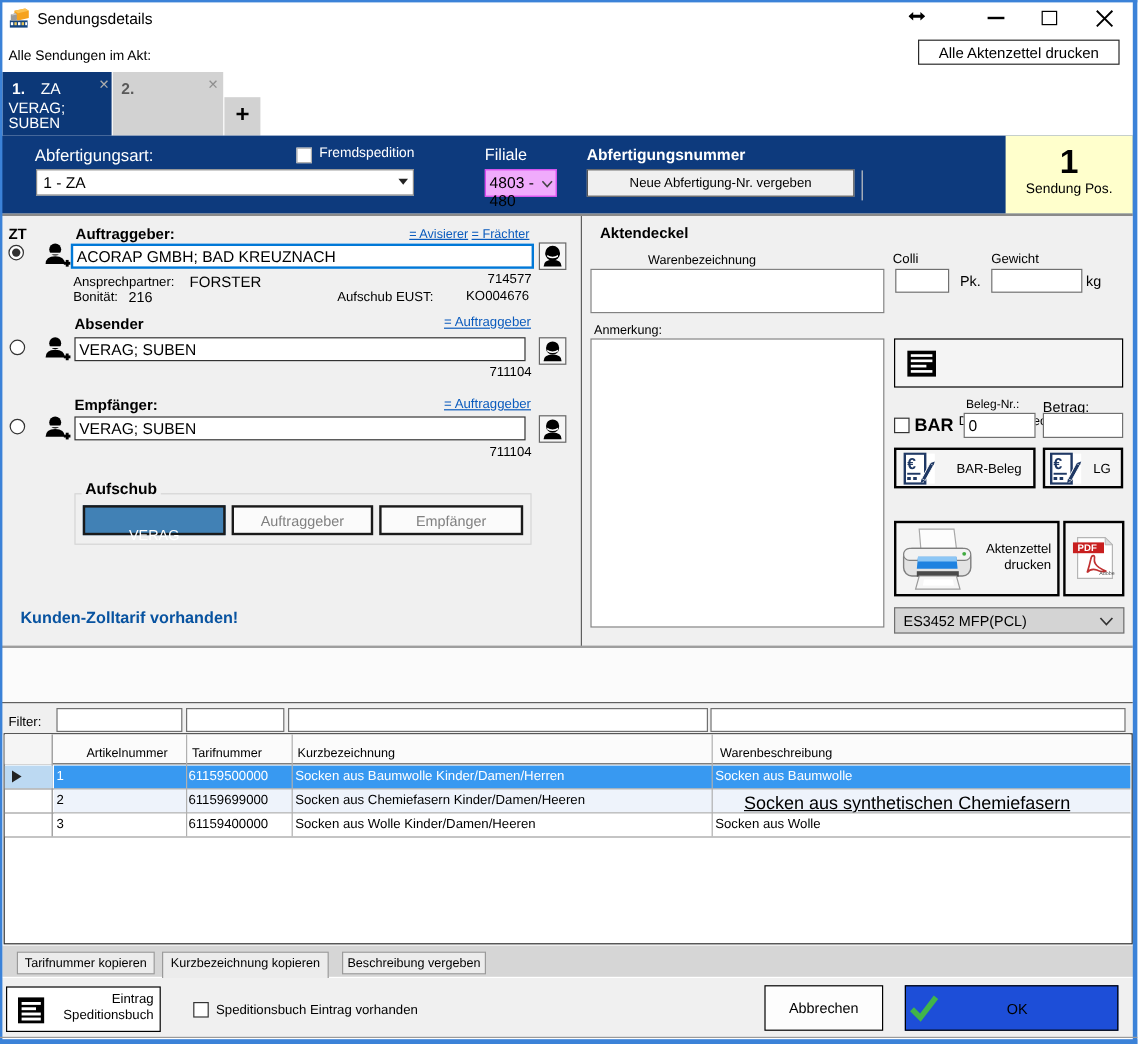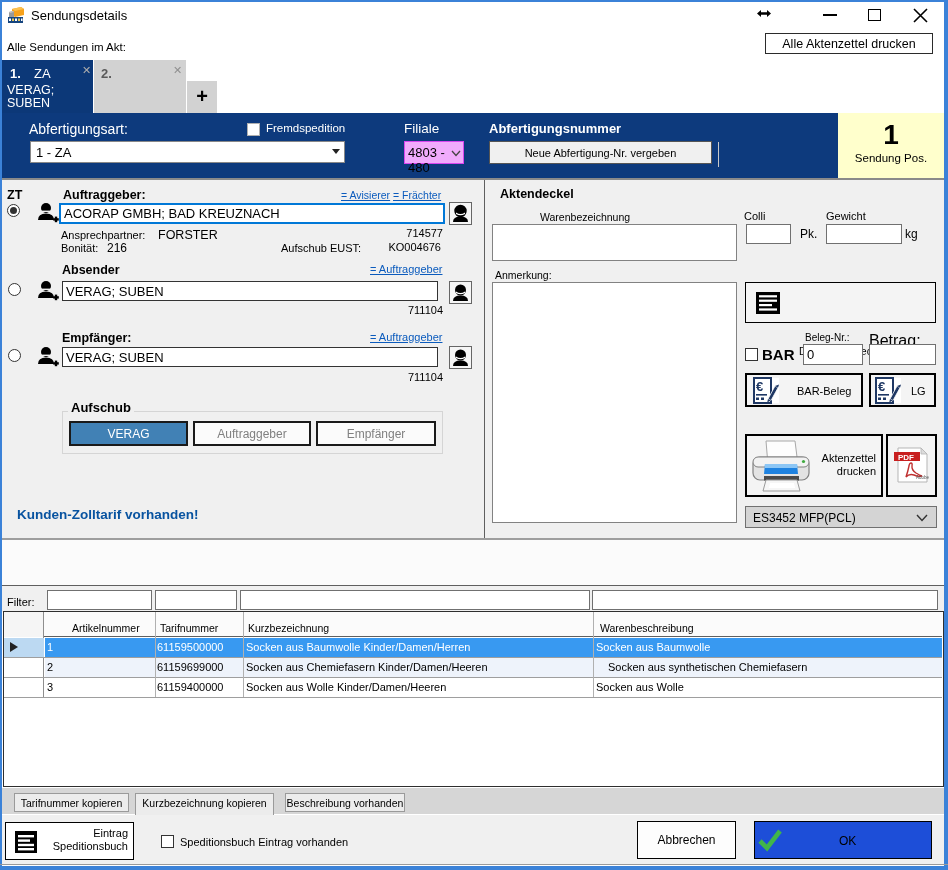--- a/index.html
+++ b/index.html
@@ -165,21 +165,21 @@
 <div class="inp" style="left:62px;top:281px;width:376px;height:20px;">VERAG; SUBEN</div>
 <div class="lbl" style="left:370px;top:304px;width:73px;text-align:right;font-size:11px;">711104</div>
 
 <div class="lbl b" style="left:62px;top:331px;font-size:12.5px;">Empfänger:</div>
 <div class="lbl link" style="left:370px;top:331px;">= Auftraggeber</div>
 <div class="inp" style="left:62px;top:347px;width:376px;height:20px;">VERAG; SUBEN</div>
 <div class="lbl" style="left:370px;top:371px;width:73px;text-align:right;font-size:11px;">711104</div>
 
 <div class="abs" style="left:62px;top:411px;width:381px;height:43px;border:1px solid #d5d5d5;"></div>
 <div class="lbl b" style="left:68px;top:400px;font-size:13px;background:#f0f0f0;padding:0 3px;">Aufschub</div>
-<div class="abs" style="left:69px;top:421px;width:119px;height:25px;background:#4181b5;border:2px solid #1a1a1a;color:#fff;text-align:center;padding-top:4px;font-size:12px;">VERAG</div>
+<div class="abs" style="left:69px;top:421px;width:119px;height:25px;background:#4181b5;border:2px solid #1a1a1a;color:#fff;text-align:center;padding-top:16px;font-size:12px;">VERAG</div>
 <div class="abs" style="left:193px;top:421px;width:118px;height:25px;background:#fbfbfb;border:2px solid #1a1a1a;color:#808080;text-align:center;padding-top:4px;font-size:12px;">Auftraggeber</div>
 <div class="abs" style="left:316px;top:421px;width:120px;height:25px;background:#fbfbfb;border:2px solid #1a1a1a;color:#808080;text-align:center;padding-top:4px;font-size:12px;">Empfänger</div>
 
 <div class="lbl b" style="left:17px;top:507px;font-size:13.5px;color:#0853a0;">Kunden-Zolltarif vorhanden!</div>
 
 <div class="lbl b" style="left:500px;top:187px;font-size:12.5px;">Aktendeckel</div>
 <div class="lbl" style="left:503px;top:211px;font-size:10.5px;margin-left:37px;">Warenbezeichnung</div>
 <div class="abs" style="left:492px;top:224px;width:245px;height:37px;background:#fff;border:1px solid #828282;"></div>
 <div class="lbl" style="left:744px;top:210px;font-size:11px;">Colli</div>
 <div class="inp" style="left:746px;top:224px;width:45px;height:20px;border-color:#707070;"></div>
@@ -195,21 +195,21 @@
     <rect x="0" y="0" width="24" height="22" fill="#000"></rect>
     <rect x="3" y="3.2" width="18" height="2.2" fill="#fff"></rect>
     <rect x="3" y="7.6" width="18" height="2.2" fill="#fff"></rect>
     <rect x="3" y="12" width="13" height="2.2" fill="#fff"></rect>
     <rect x="3" y="16.4" width="18" height="2.2" fill="#fff"></rect>
   </svg>
   <span class="abs" style="left:53px;top:14px;font-size:10.5px;margin-top:48px;">Daten für Abrechnung</span>
 </div>
 
 <div class="lbl" style="left:805px;top:332px;font-size:10px;">Beleg-Nr.:</div>
-<div class="lbl" style="left:869px;top:332px;font-size:16px;">Betrag:</div>
+<div class="lbl" style="left:869px;top:332px;font-size:12px;">Betrag:</div>
 <div class="abs" style="left:745px;top:348px;width:13px;height:13px;background:#fff;border:1px solid #333;"></div>
 <div class="lbl b" style="left:762px;top:346px;font-size:15px;">BAR</div>
 <div class="inp" style="left:803px;top:344px;width:60px;height:21px;border-color:#707070;">0</div>
 <div class="inp" style="left:869px;top:344px;width:67px;height:21px;border-color:#707070;"></div>
 
 <div class="abs" style="left:745px;top:373px;width:118px;height:34px;background:#f4f4f4;border:2px solid #000;">
   <svg class="abs eurodoc" style="left:5px;top:2px;" width="28" height="27" viewBox="0 0 28 27">
     <rect x="1" y="1" width="26" height="25" fill="#fff"></rect>
     <rect x="2" y="1" width="17" height="25" fill="none" stroke="#1f3864" stroke-width="2"></rect>
     <text x="4" y="14" font-size="13" font-weight="bold" fill="#1f3864" font-family="Liberation Sans">€</text>
@@ -294,39 +294,39 @@
   <span class="abs" style="left:201px;top:3px;font-size:11px;">Socken aus Baumwolle Kinder/Damen/Herren</span>
   <span class="abs" style="left:551px;top:3px;font-size:11px;">Socken aus Baumwolle</span>
 </div>
 <div class="abs" style="left:4px;top:638px;width:40px;height:19px;background:#bcd9f2;"></div>
 <div class="abs" style="left:10px;top:642px;width:0;height:0;border-top:5px solid transparent;border-bottom:5px solid transparent;border-left:8px solid #222;"></div>
 <div class="abs" style="left:4px;top:657px;width:938px;height:1px;background:#9e9e9e;"></div>
 <div class="abs" style="left:45px;top:658px;width:897px;height:19px;background:#eef3fb;">
   <span class="abs" style="left:2px;top:3px;font-size:11px;">2</span>
   <span class="abs" style="left:112px;top:3px;font-size:11px;">61159699000</span>
   <span class="abs" style="left:201px;top:3px;font-size:11px;">Socken aus Chemiefasern Kinder/Damen/Heeren</span>
-  <span class="abs" style="left:563px;top:3px;font-size:11px;">Socken aus synthetischen Chemiefasern</span>
+  <span class="abs" style="left:575px;top:3px;font-size:15px;text-decoration:underline;">Socken aus synthetischen Chemiefasern</span>
 </div>
 <div class="abs" style="left:4px;top:677px;width:938px;height:1px;background:#9e9e9e;"></div>
 <div class="abs" style="left:45px;top:678px;width:897px;height:19px;background:#fff;">
   <span class="abs" style="left:2px;top:3px;font-size:11px;">3</span>
   <span class="abs" style="left:112px;top:3px;font-size:11px;">61159400000</span>
   <span class="abs" style="left:201px;top:3px;font-size:11px;">Socken aus Wolle Kinder/Damen/Heeren</span>
   <span class="abs" style="left:551px;top:3px;font-size:11px;">Socken aus Wolle</span>
 </div>
 <div class="abs" style="left:4px;top:697px;width:938px;height:1px;background:#9e9e9e;"></div>
 
 <div class="abs" style="left:155px;top:612px;width:1px;height:85px;background:#b0b0b0;"></div>
 <div class="abs" style="left:243px;top:612px;width:1px;height:85px;background:#b0b0b0;"></div>
 <div class="abs" style="left:593px;top:612px;width:1px;height:85px;background:#b0b0b0;"></div>
 
 <div class="abs" style="left:2px;top:788px;width:943px;height:26px;background:#d6d6d6;"></div>
 <div class="abs" style="left:14px;top:793px;width:115px;height:19px;background:#ececec;border:1px solid #9a9a9a;text-align:center;padding-top:3px;font-size:10.5px;white-space:nowrap;">Tarifnummer kopieren</div>
 <div class="abs" style="left:135px;top:793px;width:139px;height:29px;background:#ececec;border:1px solid #9a9a9a;text-align:center;padding-top:3px;font-size:10.5px;white-space:nowrap;">Kurzbezeichnung kopieren</div>
-<div class="abs" style="left:285px;top:793px;width:120px;height:19px;background:#ececec;border:1px solid #9a9a9a;text-align:center;padding-top:3px;font-size:10.5px;white-space:nowrap;">Beschreibung vorhanden</div>
+<div class="abs" style="left:285px;top:793px;width:120px;height:19px;background:#ececec;border:1px solid #9a9a9a;text-align:center;padding-top:3px;font-size:10.5px;white-space:nowrap;">Beschreibung vergeben</div>
 
 <div class="abs" style="left:0;top:815px;width:944px;height:50px;background:#f0f0f0;"></div>
 <div class="abs" style="left:5px;top:822px;width:129px;height:38px;background:#fff;border:1px solid #000;">
   <svg class="abs" style="left:9px;top:8px;" width="22" height="22" viewBox="0 0 22 22">
     <rect x="0" y="0" width="22" height="22" fill="#000"></rect>
     <rect x="3" y="4" width="16" height="2.4" fill="#fff"></rect>
     <rect x="3" y="8.4" width="12" height="2.4" fill="#fff"></rect>
     <rect x="3" y="12.8" width="16" height="2.4" fill="#fff"></rect>
     <rect x="3" y="17" width="16" height="2.4" fill="#fff"></rect>
   </svg>

